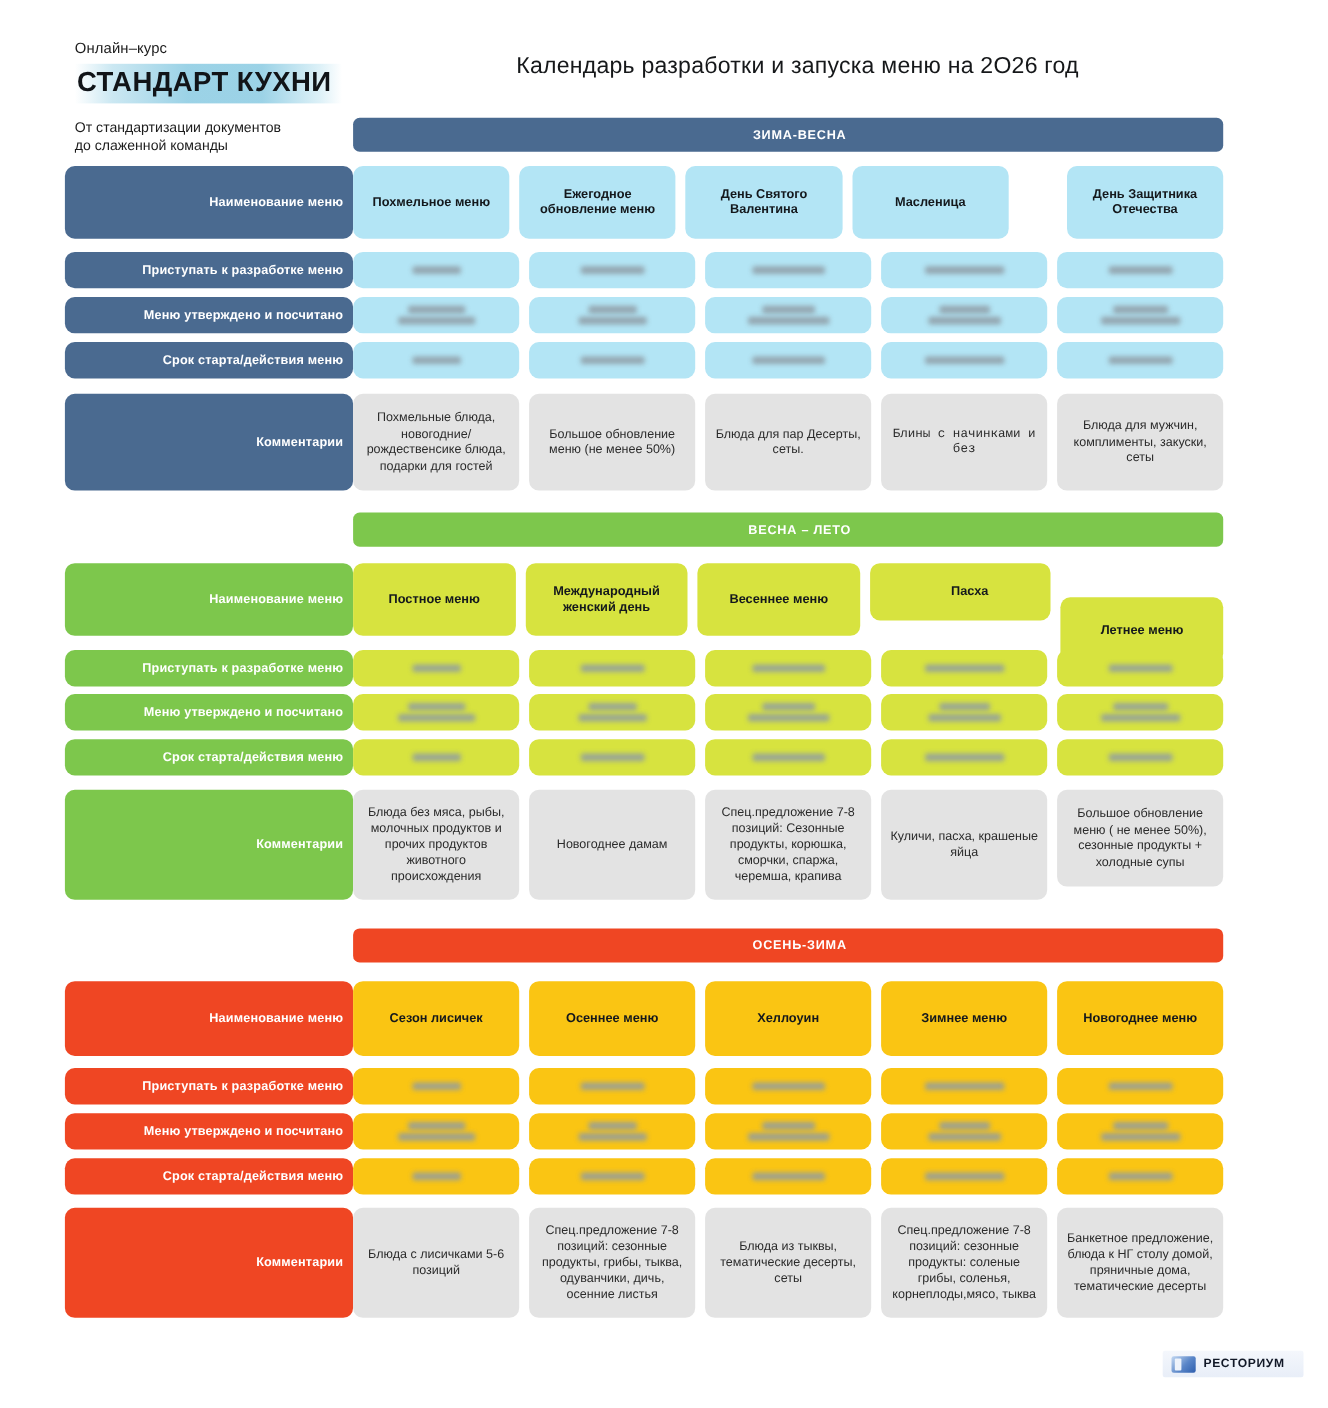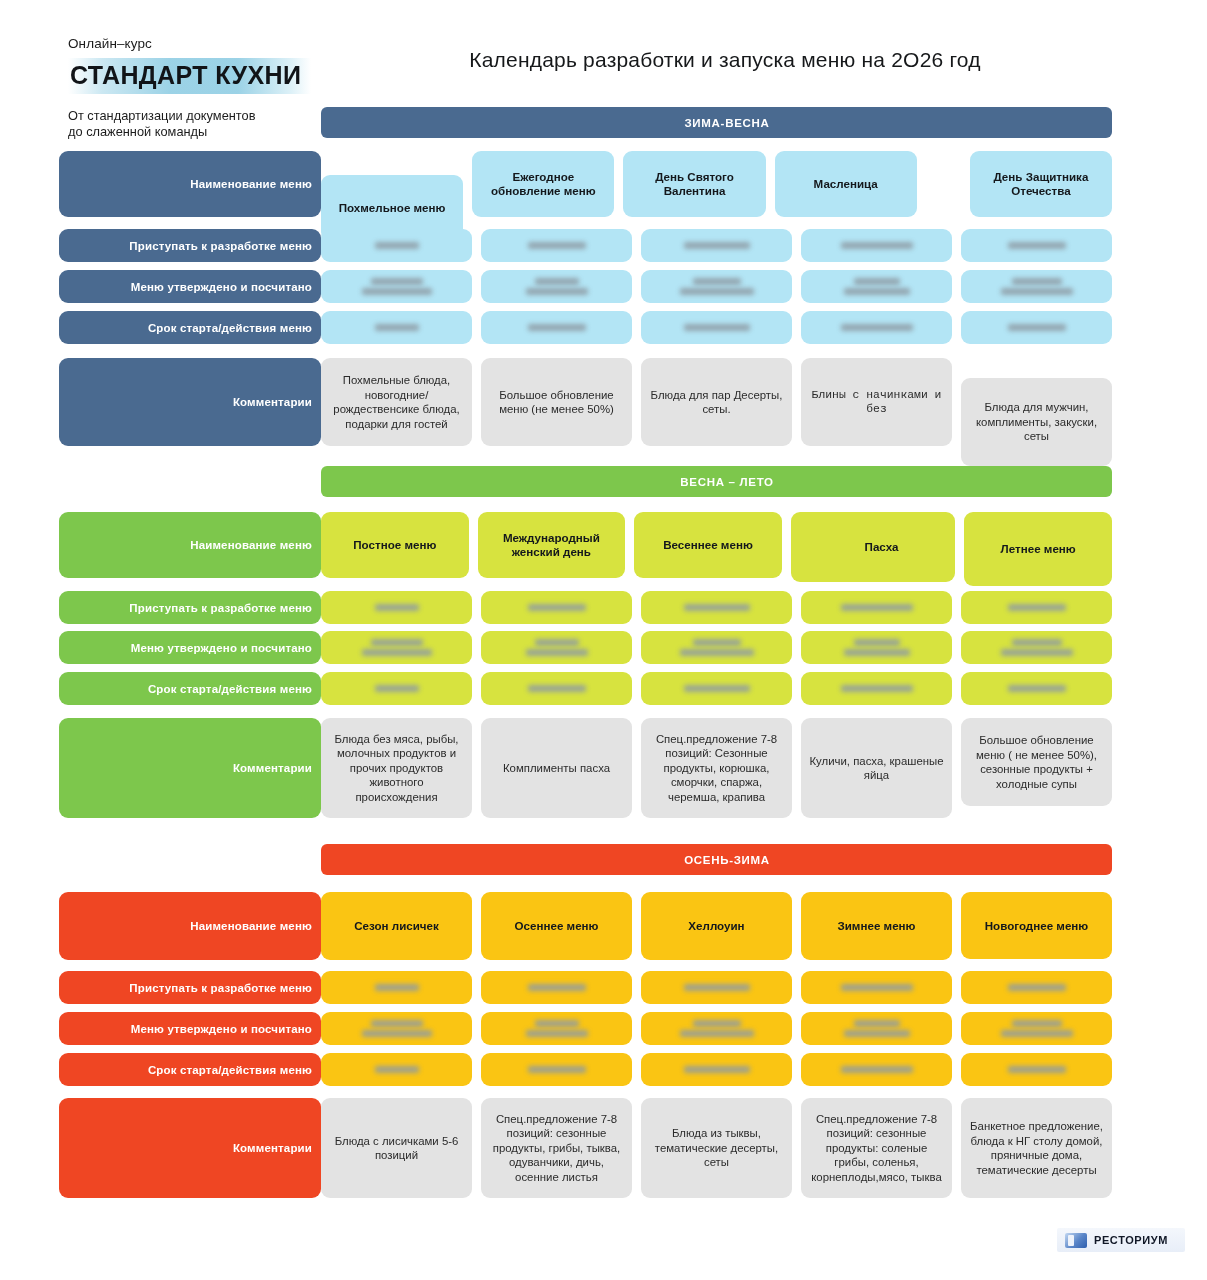--- a/index.html
+++ b/index.html
@@ -200,21 +200,21 @@
         <div class="band" style="top: 107px; background: rgb(74, 106, 144);">ЗИМА-ВЕСНА</div>
         <div class="labels">
           <div class="lbl" style="top: 151px; height: 66px; background: rgb(74, 106, 144);">Наименование меню</div>
           <div class="lbl" style="top: 229px; height: 33px; background: rgb(74, 106, 144);">Приступать к разработке меню</div>
           <div class="lbl" style="top: 270px; height: 33px; background: rgb(74, 106, 144);">Меню утверждено и посчитано</div>
           <div class="lbl" style="top: 311px; height: 33px; background: rgb(74, 106, 144);">Срок старта/действия меню</div>
           <div class="lbl" style="top: 358px; height: 88px; background: rgb(74, 106, 144);">Комментарии</div>
         </div>
         <div class="grid">
           <div class="row" style="top: 151px; height: 66px;">
-            <div class="cell name" style="height: 66px; background: rgb(179, 229, 245); margin-top: 24px;">Похмельное меню</div>
+            <div class="cell name" style="height: 66px; background: rgb(179, 229, 245);">Похмельное меню</div>
             <div class="cell name" style="height: 66px; background: rgb(179, 229, 245);">Ежегодное обновление меню</div>
             <div class="cell name" style="height: 66px; background: rgb(179, 229, 245);">День Святого Валентина</div>
             <div class="cell name" style="height: 66px; background: rgb(179, 229, 245);">Масленица</div>
             <div class="cell name" style="height: 66px; background: rgb(179, 229, 245); margin-left: 44px;">День Защитника Отечества</div>
           </div>
           <div class="row" style="top: 229px; height: 33px;">
             <div class="cell data" style="height: 33px; background: rgb(179, 229, 245);">
               <span class="redact-stack">
                 <span class="redact" style="width: 44px; height: 7px;"></span>
               </span>
@@ -297,40 +297,40 @@
               <span class="redact-stack">
                 <span class="redact" style="width: 58px; height: 7px;"></span>
               </span>
             </div>
           </div>
           <div class="row" style="top: 358px; height: 88px;">
             <div class="cell comment" style="height: 88px;">Похмельные блюда, новогодние/ рождественсике блюда, подарки для гостей</div>
             <div class="cell comment" style="height: 88px;">Большое обновление меню (не менее 50%)</div>
             <div class="cell comment" style="height: 88px;">Блюда для пар Десерты, сеты.</div>
             <div class="cell comment" style="height: 88px; font-family: Liberation Mono, monospace;">Блины с начинками и без</div>
-            <div class="cell comment" style="height: 88px; margin-top: 20px;">Блюда для мужчин, комплименты, закуски, сеты</div>
+            <div class="cell comment" style="height: 88px;">Блюда для мужчин, комплименты, закуски, сеты</div>
           </div>
         </div>
       </div>
       <div class="section">
         <div class="band" style="top: 466px; background: rgb(125, 199, 76);">ВЕСНА – ЛЕТО</div>
         <div class="labels">
           <div class="lbl" style="top: 512px; height: 66px; background: rgb(125, 199, 76);">Наименование меню</div>
           <div class="lbl" style="top: 591px; height: 33px; background: rgb(125, 199, 76);">Приступать к разработке меню</div>
           <div class="lbl" style="top: 631px; height: 33px; background: rgb(125, 199, 76);">Меню утверждено и посчитано</div>
           <div class="lbl" style="top: 672px; height: 33px; background: rgb(125, 199, 76);">Срок старта/действия меню</div>
           <div class="lbl" style="top: 718px; height: 100px; background: rgb(125, 199, 76);">Комментарии</div>
         </div>
         <div class="grid">
           <div class="row" style="top: 512px; height: 66px;">
             <div class="cell name" style="height: 66px; background: rgb(215, 227, 63);">Постное меню</div>
             <div class="cell name" style="height: 66px; background: rgb(215, 227, 63);">Международный женский день</div>
             <div class="cell name" style="height: 66px; background: rgb(215, 227, 63);">Весеннее меню</div>
-            <div class="cell name" style="height: 70px; background: rgb(215, 227, 63); padding-left: 25px;">Пасха</div>
-            <div class="cell name" style="height: 74px; background: rgb(215, 227, 63);">Летнее меню</div>
+            <div class="cell name" style="height: 52px; background: rgb(215, 227, 63); padding-left: 25px;">Пасха</div>
+            <div class="cell name" style="height: 60px; background: rgb(215, 227, 63); margin-top: 31px;">Летнее меню</div>
           </div>
           <div class="row" style="top: 591px; height: 33px;">
             <div class="cell data" style="height: 33px; background: rgb(215, 227, 63);">
               <span class="redact-stack">
                 <span class="redact" style="width: 44px; height: 7px;"></span>
               </span>
             </div>
             <div class="cell data" style="height: 33px; background: rgb(215, 227, 63);">
               <span class="redact-stack">
                 <span class="redact" style="width: 58px; height: 7px;"></span>
@@ -406,21 +406,21 @@
               </span>
             </div>
             <div class="cell data" style="height: 33px; background: rgb(215, 227, 63);">
               <span class="redact-stack">
                 <span class="redact" style="width: 58px; height: 7px;"></span>
               </span>
             </div>
           </div>
           <div class="row" style="top: 718px; height: 100px;">
             <div class="cell comment" style="height: 100px;">Блюда без мяса, рыбы, молочных продуктов и прочих продуктов животного происхождения</div>
-            <div class="cell comment" style="height: 100px;">Комплименты пасха</div>
+            <div class="cell comment" style="height: 100px;">Новогоднее дамам</div>
             <div class="cell comment" style="height: 100px;">Спец.предложение 7-8 позиций: Сезонные продукты, корюшка, сморчки, спаржа, черемша, крапива</div>
             <div class="cell comment" style="height: 100px;">Куличи, пасха, крашеные яйца</div>
             <div class="cell comment" style="height: 88px;">Большое обновление меню ( не менее 50%), сезонные продукты + холодные супы</div>
           </div>
         </div>
       </div>
       <div class="section">
         <div class="band" style="top: 844px; background: rgb(239, 70, 35);">ОСЕНЬ-ЗИМА</div>
         <div class="labels">
           <div class="lbl" style="top: 892px; height: 68px; background: rgb(239, 70, 35);">Наименование меню</div>

